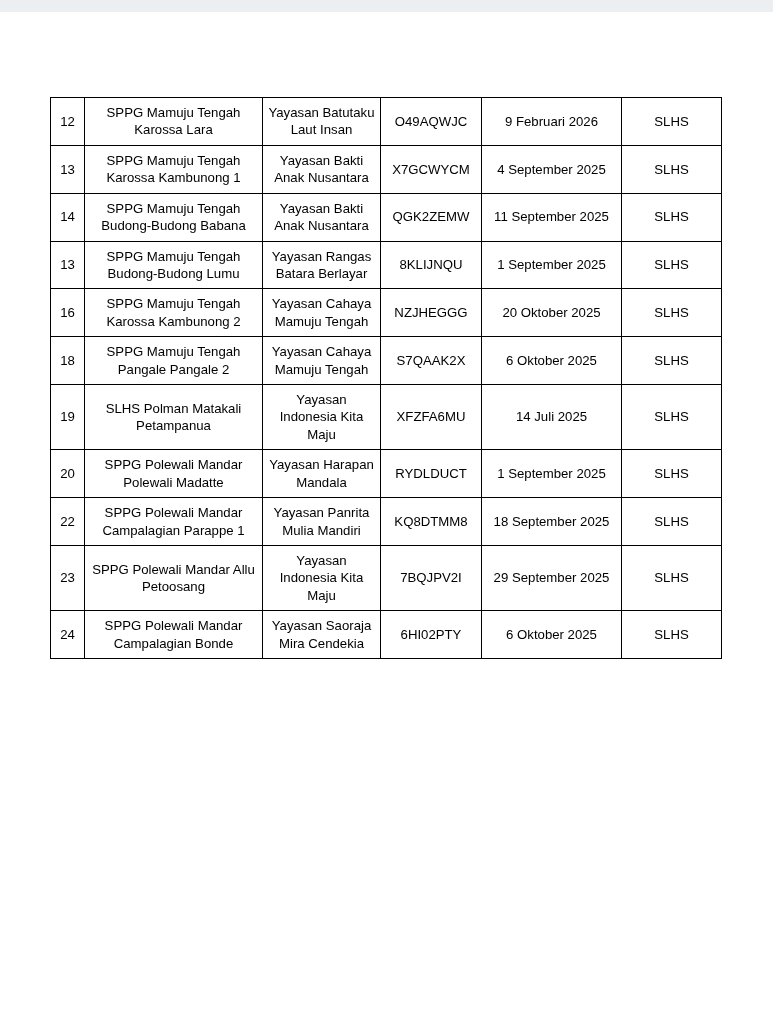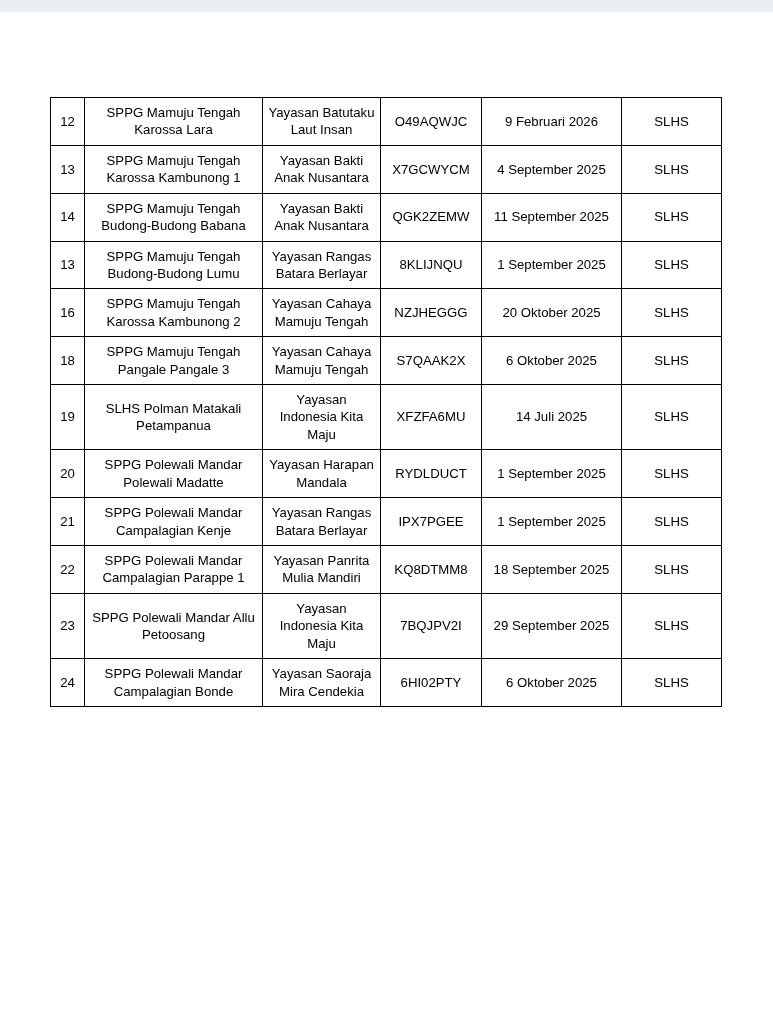--- a/index.html
+++ b/index.html
@@ -108,47 +108,39 @@
           <tr>
             <td>16</td>
             <td>SPPG Mamuju Tengah Karossa Kambunong 2</td>
             <td>Yayasan Cahaya Mamuju Tengah</td>
             <td>NZJHEGGG</td>
             <td>20 Oktober 2025</td>
             <td>SLHS</td>
           </tr>
           <tr>
             <td>18</td>
-            <td>SPPG Mamuju Tengah Pangale Pangale 3</td>
+            <td>SPPG Mamuju Tengah Pangale Pangale 2</td>
             <td>Yayasan Cahaya Mamuju Tengah</td>
             <td>S7QAAK2X</td>
             <td>6 Oktober 2025</td>
             <td>SLHS</td>
           </tr>
           <tr>
             <td>19</td>
             <td>SLHS Polman Matakali Petampanua</td>
             <td>Yayasan Indonesia Kita Maju</td>
             <td>XFZFA6MU</td>
             <td>14 Juli 2025</td>
             <td>SLHS</td>
           </tr>
           <tr>
             <td>20</td>
             <td>SPPG Polewali Mandar Polewali Madatte</td>
             <td>Yayasan Harapan Mandala</td>
             <td>RYDLDUCT</td>
-            <td>1 September 2025</td>
-            <td>SLHS</td>
-          </tr>
-          <tr>
-            <td>21</td>
-            <td>SPPG Polewali Mandar Campalagian Kenje</td>
-            <td>Yayasan Rangas Batara Berlayar</td>
-            <td>IPX7PGEE</td>
             <td>1 September 2025</td>
             <td>SLHS</td>
           </tr>
           <tr>
             <td>22</td>
             <td>SPPG Polewali Mandar Campalagian Parappe 1</td>
             <td>Yayasan Panrita Mulia Mandiri</td>
             <td>KQ8DTMM8</td>
             <td>18 September 2025</td>
             <td>SLHS</td>

